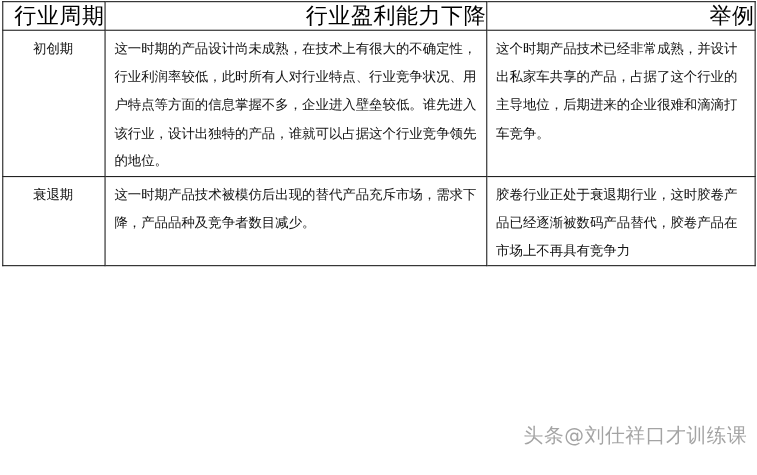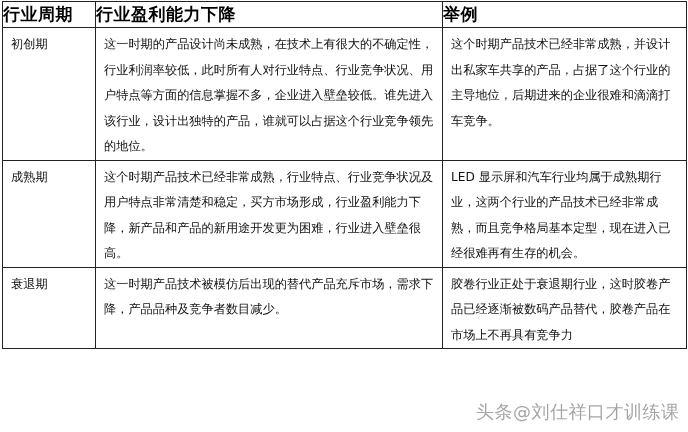--- a/index.html
+++ b/index.html
@@ -26,44 +26,45 @@
     table.lifecycle td, table.lifecycle th {
       border: 1px solid #222222;
       vertical-align: top;
       padding: 0;
     }
     col.c1 { width: 93px; }
     col.c2 { width: 347px; }
     col.c3 { width: 244px; }
     th {
       height: 25px;
-      font-weight: bold;
-      font-size: 17px;
+      font-weight: normal;
+      font-size: 20px;
       line-height: 25px;
-      text-align: left;
+      text-align: right;
       color: #000000;
       letter-spacing: 0.5px;
     }
     td .cell {
       font-size: 12.2px;
       line-height: 25.5px;
       padding: 4px 6px 0 8px;
       word-break: break-all;
     }
     td.stage .cell {
       padding-left: 8px;
+      margin-left: 19px;
     }
     tr.r1 td { height: 122px; }
     tr.r2 td { height: 101px; }
     tr.r3 td { height: 97px; }
     tr.r4 td { height: 78px; }
     .watermark {
       position: absolute;
       left: 476px;
-      top: 400px;
+      top: 384px;
       font-size: 18px;
       color: rgba(90, 90, 90, 0.55);
       letter-spacing: 0.5px;
       white-space: nowrap;
       pointer-events: none;
       font-family: "DejaVu Sans", sans-serif;
     }
   </style>
 </head>
 <body>
@@ -86,31 +87,20 @@
       <td class="stage">
         <div class="cell">初创期</div>
       </td>
       <td>
         <div class="cell">这一时期的产品设计尚未成熟，在技术上有很大的不确定性，行业利润率较低，此时所有人对行业特点、行业竞争状况、用户特点等方面的信息掌握不多，企业进入壁垒较低。谁先进入该行业，设计出独特的产品，谁就可以占据这个行业竞争领先的地位。</div>
       </td>
       <td>
         <div class="cell">这个时期产品技术已经非常成熟，并设计出私家车共享的产品，占据了这个行业的主导地位，后期进来的企业很难和滴滴打车竞争。</div>
       </td>
     </tr>
-    <tr class="r3">
-      <td class="stage">
-        <div class="cell">成熟期</div>
-      </td>
-      <td>
-        <div class="cell">这个时期产品技术已经非常成熟，行业特点、行业竞争状况及用户特点非常清楚和稳定，买方市场形成，行业盈利能力下降，新产品和产品的新用途开发更为困难，行业进入壁垒很高。</div>
-      </td>
-      <td>
-        <div class="cell">LED 显示屏和汽车行业均属于成熟期行业，这两个行业的产品技术已经非常成熟，而且竞争格局基本定型，现在进入已经很难再有生存的机会。</div>
-      </td>
-    </tr>
     <tr class="r4">
       <td class="stage">
         <div class="cell">衰退期</div>
       </td>
       <td>
         <div class="cell">这一时期产品技术被模仿后出现的替代产品充斥市场，需求下降，产品品种及竞争者数目减少。</div>
       </td>
       <td>
         <div class="cell">胶卷行业正处于衰退期行业，这时胶卷产品已经逐渐被数码产品替代，胶卷产品在市场上不再具有竞争力</div>
       </td>

